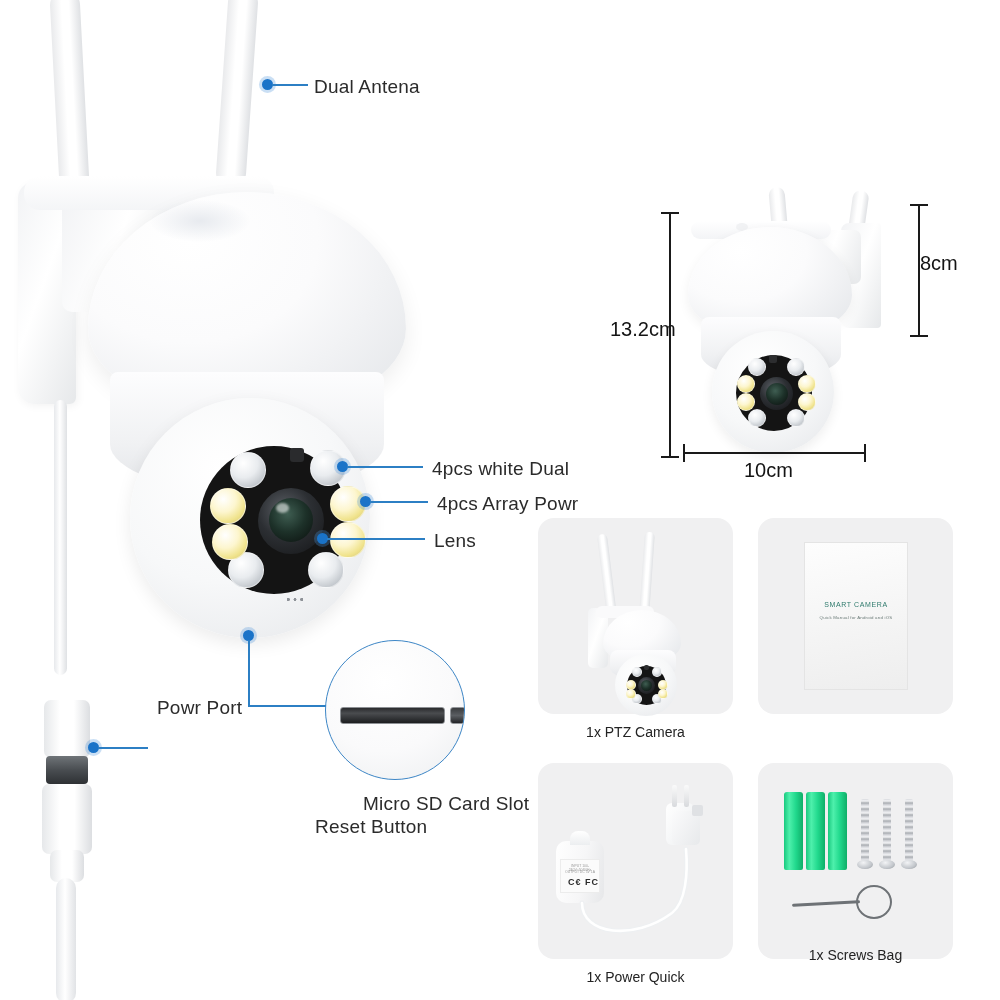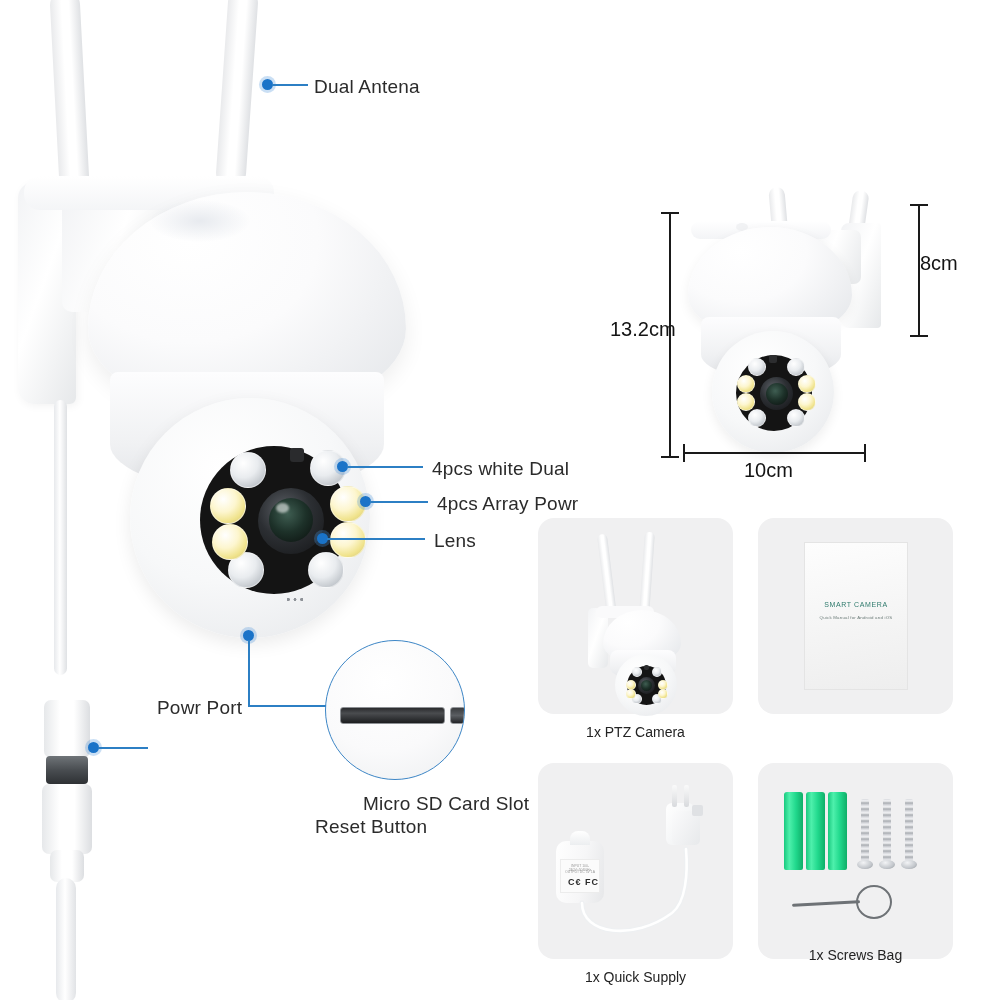--- a/index.html
+++ b/index.html
@@ -412,21 +412,21 @@
     <div class="ps-prong" style="left:146px; top:22px; width:5px; height:22px;"></div>
     <div class="abs" style="left:134px; top:48px; width:28px; height:34px; border-radius:5px;
                 background:linear-gradient(120deg,#fbfbfc,#e7e9eb);"></div>
     <div class="abs" style="left:154px; top:42px; width:11px; height:11px; border-radius:2px; background:#dfe1e4;"></div>
 
     <svg class="abs" style="left:0; top:0;" width="195" height="196">
       <path d="M 44 140 C 44 172, 96 178, 134 150 C 148 139, 150 110, 148 86" stroke="#eef0f2" stroke-width="5" fill="none" stroke-linecap="round"></path>
       <path d="M 44 140 C 44 172, 96 178, 134 150 C 148 139, 150 110, 148 86" stroke="#ffffff" stroke-width="2.6" fill="none" stroke-linecap="round"></path>
     </svg>
   </div>
-  <div class="kit-caption" style="left:538px; top:969px; width:195px;">1x Quick Supply</div>
+  <div class="kit-caption" style="left:538px; top:969px; width:195px;">1x Power Quick</div>
 
   <div class="kit-card" style="left:758px; top:763px; width:195px; height:196px;">
 
     <div class="anchor" style="left:26px; top:29px; width:19px; height:78px;"></div>
     <div class="anchor" style="left:48px; top:29px; width:19px; height:78px;"></div>
     <div class="anchor" style="left:70px; top:29px; width:19px; height:78px;"></div>
 
     <div class="screw-shaft" style="left:103px; top:36px; width:8px; height:66px;"></div>
     <div class="screw-head" style="left:99px; top:97px; width:16px; height:9px;"></div>
     <div class="screw-shaft" style="left:125px; top:36px; width:8px; height:66px;"></div>

